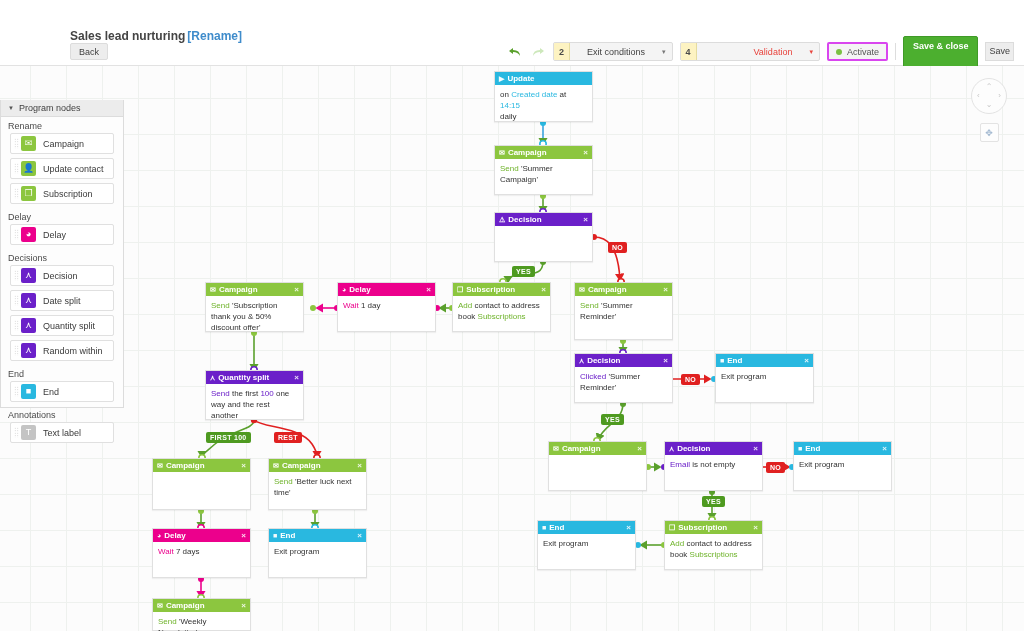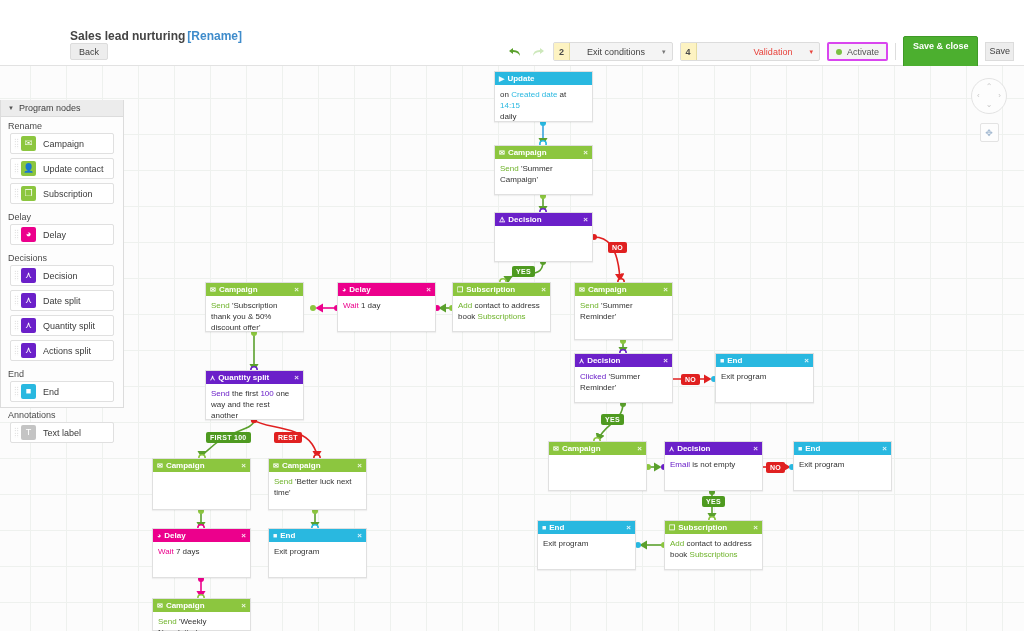--- a/index.html
+++ b/index.html
@@ -569,21 +569,21 @@
             <i></i>
           </span>
           <span class="pal-icon c-purple">⋏</span>
           <span class="pal-label">Quantity split</span>
         </div>
         <div class="pal-item">
           <span class="pal-grip">
             <i></i>
           </span>
           <span class="pal-icon c-purple">⋏</span>
-          <span class="pal-label">Actions split</span>
+          <span class="pal-label">Random within</span>
         </div>
         <div class="pal-group">End</div>
         <div class="pal-item">
           <span class="pal-grip">
             <i></i>
           </span>
           <span class="pal-icon c-blue">■</span>
           <span class="pal-label">End</span>
         </div>
         <div class="pal-group">Annotations</div>

